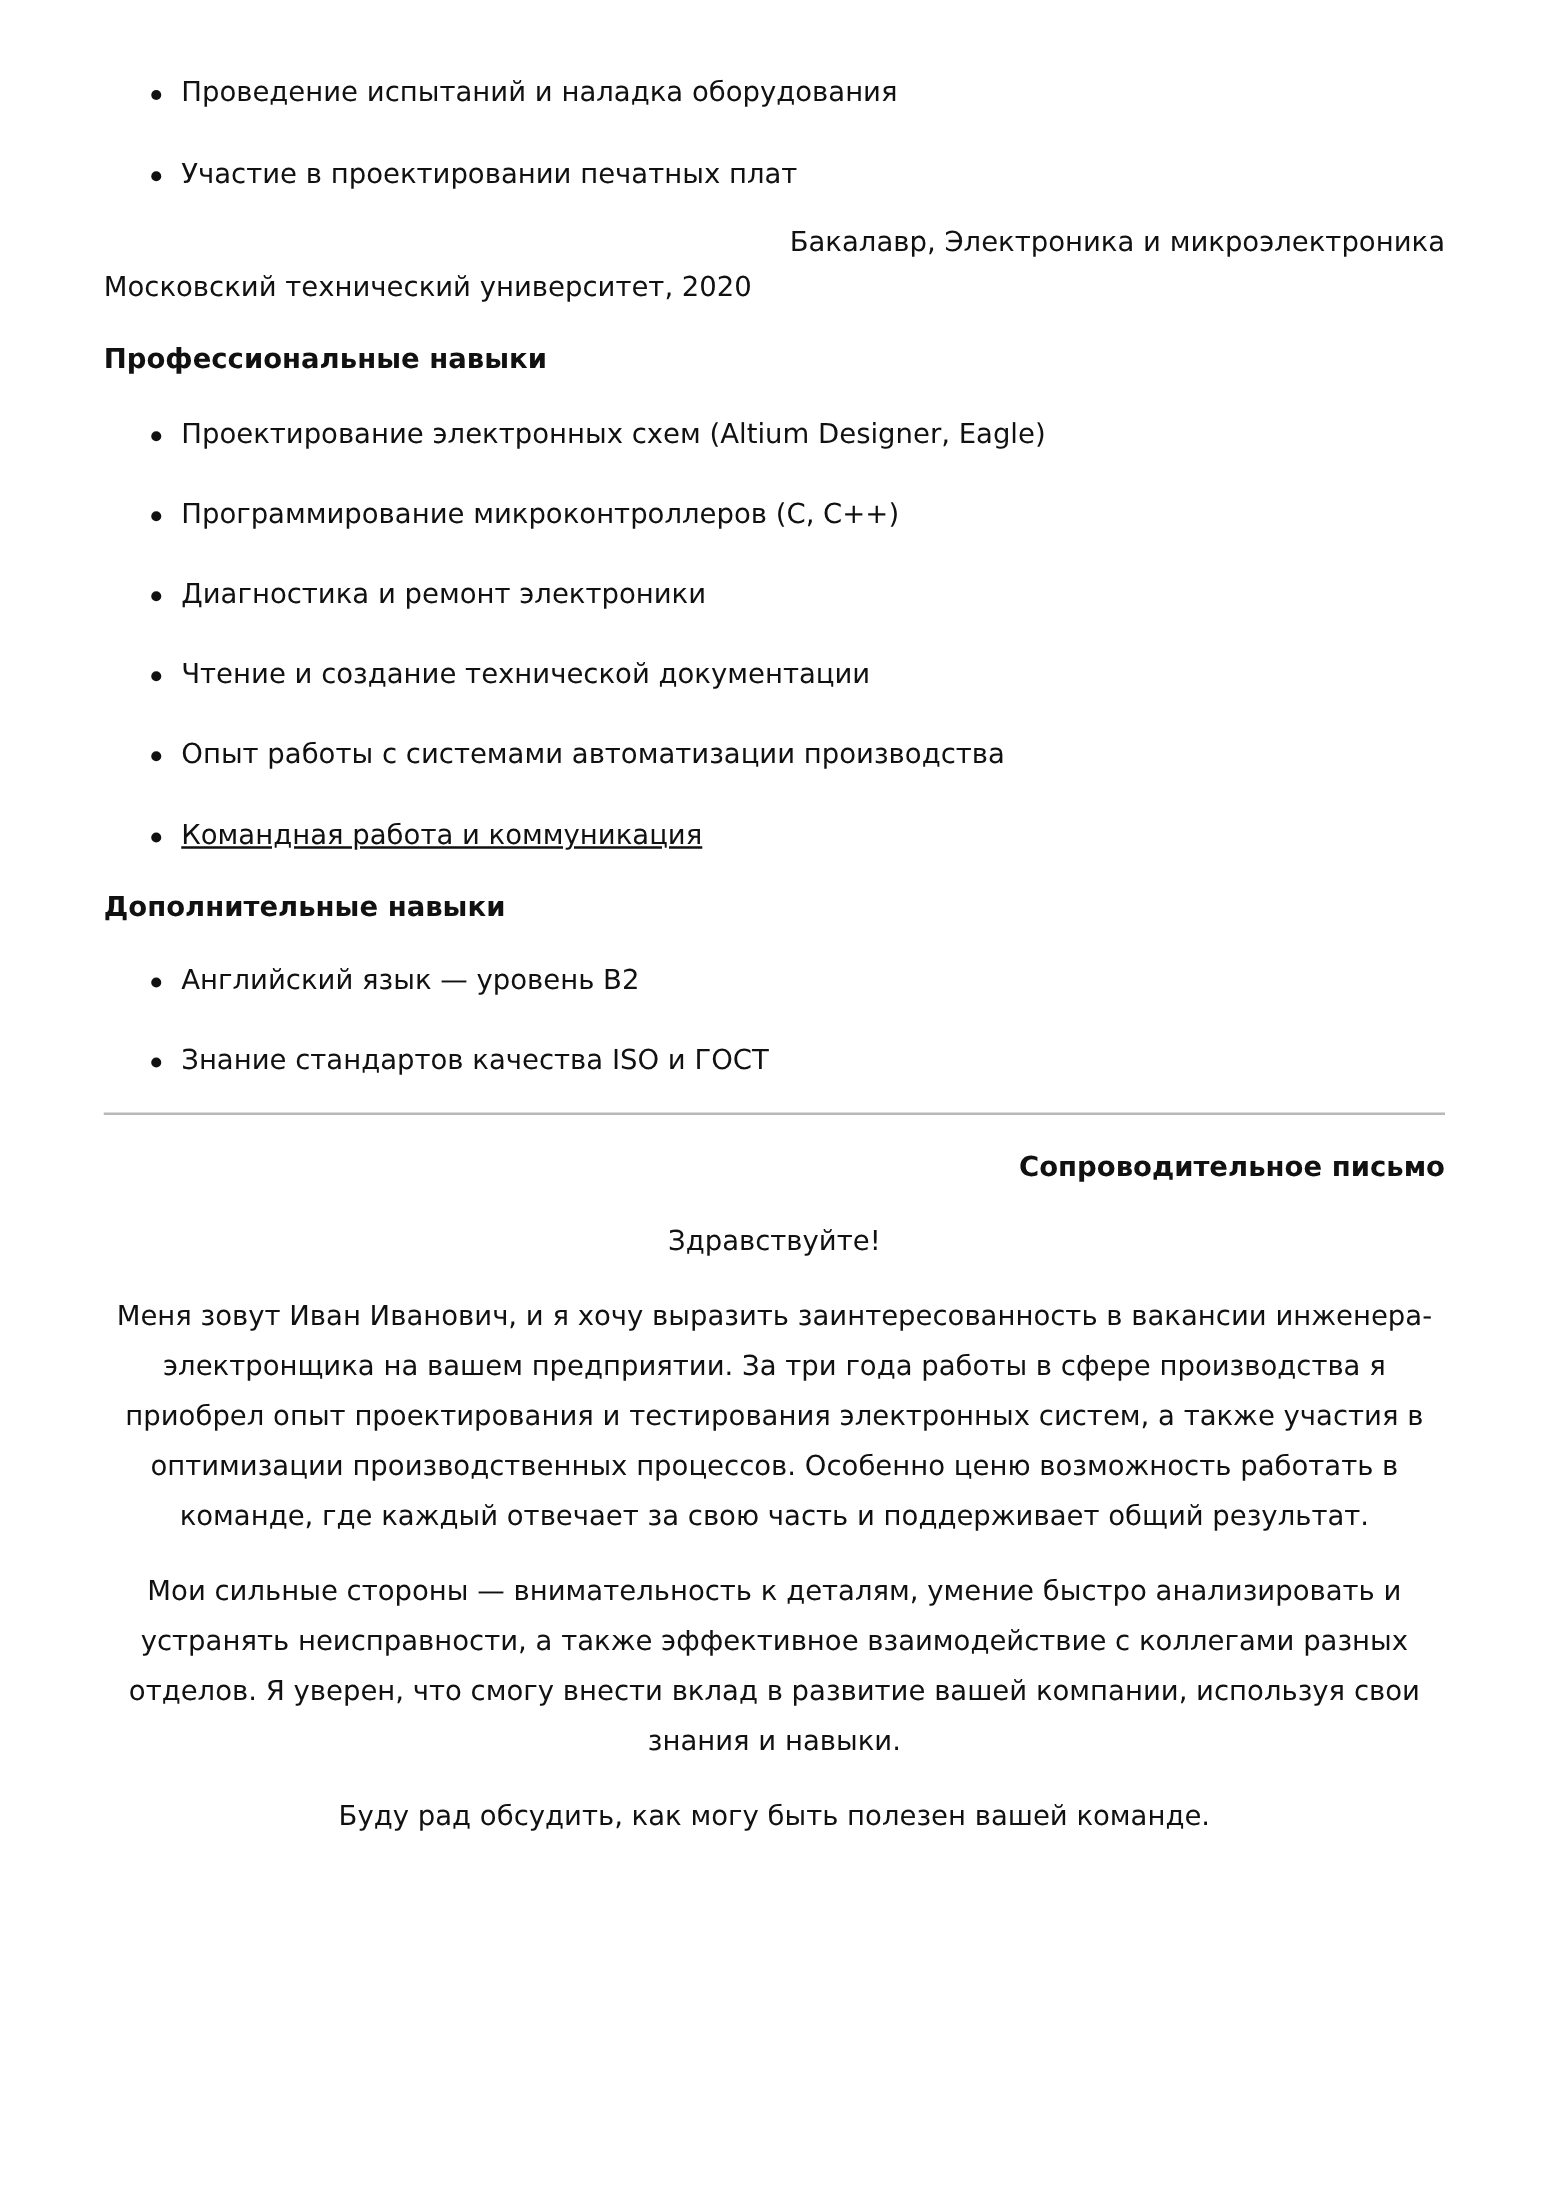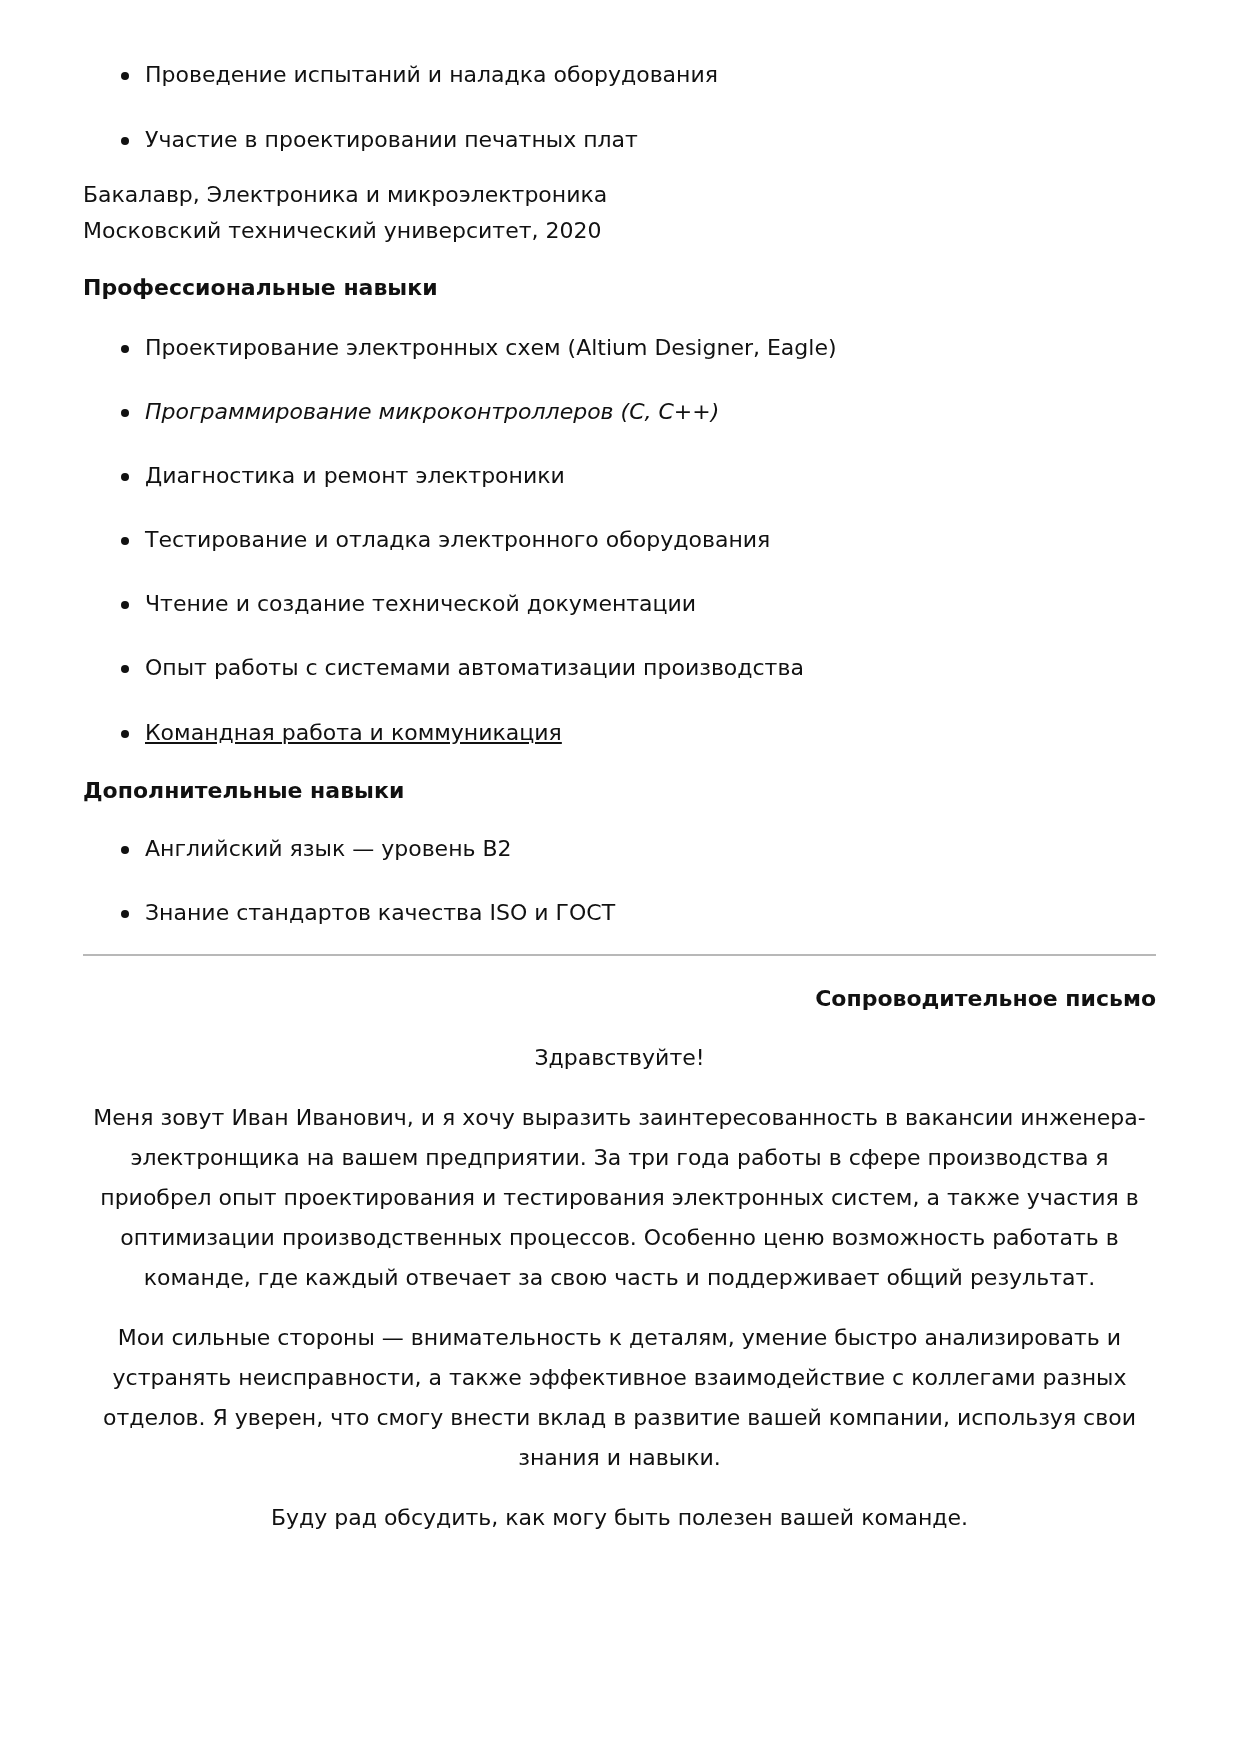--- a/index.html
+++ b/index.html
@@ -60,33 +60,32 @@
 <body>
 
 <div class="page">
 
   <ul class="bullets">
     <li>Проведение испытаний и наладка оборудования</li>
     <li style="margin-bottom:22px;">Участие в проектировании печатных плат</li>
   </ul>
 
   <section>
-    <p class="edu-line" style="line-height:36px;">Бакалавр, Электроника и микроэлектроника</p>
+    <p class="edu-line" style="line-height:36px;text-align:right;">Бакалавр, Электроника и микроэлектроника</p>
     <p class="edu-line" style="line-height:36px;">Московский технический университет, 2020</p>
   </section>
 
   <div style="height:24px;"></div>
 
   <section>
     <h3 style="margin-bottom:30px;">Профессиональные навыки</h3>
     <ul class="bullets">
       <li style="margin-bottom:34px;">Проектирование электронных схем (Altium Designer, Eagle)</li>
-      <li style="margin-bottom:34px;font-style:italic;">Программирование микроконтроллеров (C, C++)</li>
+      <li style="margin-bottom:34px;">Программирование микроконтроллеров (C, C++)</li>
       <li style="margin-bottom:34px;">Диагностика и ремонт электроники</li>
-      <li style="margin-bottom:34px;">Тестирование и отладка электронного оборудования</li>
       <li style="margin-bottom:34px;">Чтение и создание технической документации</li>
       <li style="">Опыт работы с системами автоматизации производства</li>
       <li style="margin-bottom:28px;text-decoration:underline;">Командная работа и коммуникация</li>
     </ul>
   </section>
 
   <section>
     <h3 style="margin-bottom:28px;">Дополнительные навыки</h3>
     <ul class="bullets tight-end">
       <li style="margin-bottom:34px;">Английский язык — уровень B2</li>

